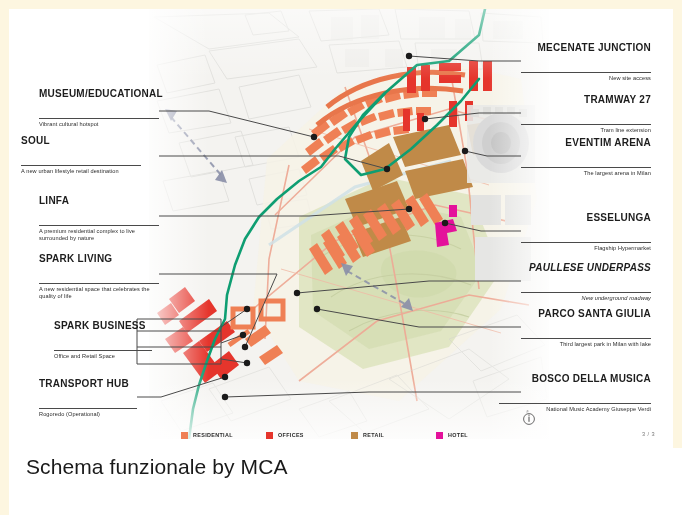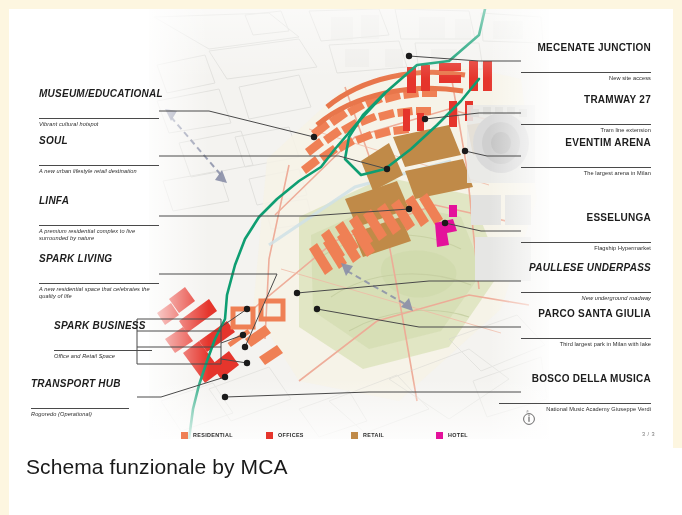--- a/index.html
+++ b/index.html
@@ -32,21 +32,21 @@
   .callout .title {
     font-size:10px; font-weight:bold; color:#1d1d1d;
     letter-spacing:0.25px; line-height:10px; white-space:nowrap;
     padding-bottom:19px;
   }
   .callout .rule { height:1px; background:#4a4a4a; }
   .callout .sub {
     font-size:5.6px; color:#2b2b2b; line-height:7.2px;
     padding-top:1.5px; letter-spacing:0.1px;
   }
-  .callout.left .title, .callout.left .sub { text-align:left;font-style:italic; }
+  .callout.left .title, .callout.left .sub { text-align:left; }
   .callout.right .title, .callout.right .sub { text-align:right; }
 
   
   #leaders { position:absolute; left:0; top:0; width:664px; height:430px; pointer-events:none; }
 
   
   #legend { position:absolute; left:172px; top:419px; width:340px; height:14px;
             display:flex; align-items:center; gap:0px; }
   .legend-item { display:flex; align-items:center; width:86px; }
   .legend-swatch { width:7px; height:7px; margin-right:5px; }
@@ -347,21 +347,21 @@
         <circle cx="216" cy="388" r="3.2"></circle>
       </g>
     </svg>
 
     <div class="callout left" style="left:30px; top:80px; width:120px;">
       <div class="title">MUSEUM/EDUCATIONAL</div>
       <div class="rule"></div>
       <div class="sub">Vibrant cultural hotspot</div>
     </div>
 
-    <div class="callout left" style="left:30px; top:127px; width:120px;">
+    <div class="callout left" style="left:12px; top:127px; width:120px;">
       <div class="title">SOUL</div>
       <div class="rule"></div>
       <div class="sub">A new urban lifestyle retail destination</div>
     </div>
 
     <div class="callout left" style="left:30px; top:187px; width:120px;">
       <div class="title">LINFA</div>
       <div class="rule"></div>
       <div class="sub">A premium residential complex to live surrounded by nature</div>
     </div>
@@ -371,21 +371,21 @@
       <div class="rule"></div>
       <div class="sub">A new residential space that celebrates the quality of life</div>
     </div>
 
     <div class="callout left" style="left:30px; top:312px; width:98px;margin-left:15px;">
       <div class="title">SPARK BUSINESS</div>
       <div class="rule"></div>
       <div class="sub">Office and Retail Space</div>
     </div>
 
-    <div class="callout left" style="left:22px; top:370px; width:98px;">
+    <div class="callout left" style="left:30px; top:370px; width:98px;">
       <div class="title">TRANSPORT HUB</div>
       <div class="rule"></div>
       <div class="sub">Rogoredo (Operational)</div>
     </div>
 
     <div class="callout right" style="left:512px; top:34px; width:130px;">
       <div class="title">MECENATE JUNCTION</div>
       <div class="rule"></div>
       <div class="sub">New site access</div>
     </div>

